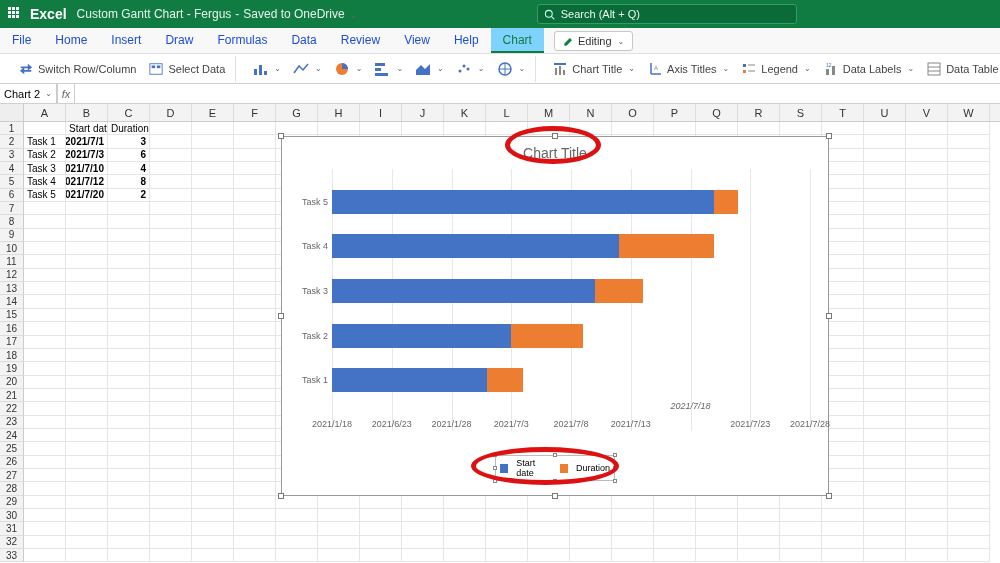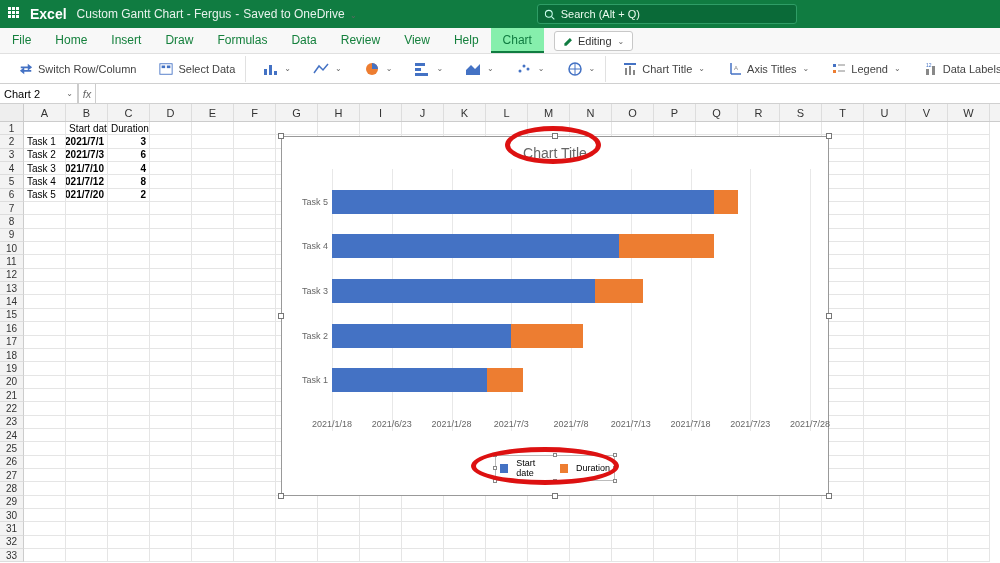--- a/index.html
+++ b/index.html
@@ -11,36 +11,36 @@
   .waffle span { background: #fff; }
   .app-name { font-weight: 600; font-size: 14px; margin-right: 10px; }
   .doc-title { opacity: 0.9; font-size: 12px; }
   .doc-title .sep { margin: 0 4px; }
   .search-wrap { margin-left: 180px; border-radius: 6px; }
   .search { background: #0a6a38; border: 1px solid #2f9d66; border-radius: 3px; width: 260px; height: 20px; display: flex; align-items: center; padding: 0 6px; color: #eafbee; font-size: 11px; }
   .search svg { margin-right: 6px; }
 
   
   .menubar { height: 26px; display: flex; align-items: stretch; border-bottom: 1px solid #e0e0e0; font-size: 12px; background:#f8f8f8; }
-  .menuitem { padding: 5px 12px; color: #15803d; cursor: pointer; }
-  .menuitem.active { color: #107c41; border-bottom: 2px solid #107c41; background:#86efac; }
+  .menuitem { padding: 5px 12px; color: #1d4ed8; cursor: pointer; }
+  .menuitem.active { color: #107c41; border-bottom: 2px solid #107c41; background:#7dd3fc; }
   .editing-btn { margin-left: 10px; margin-top: 3px; height: 20px; border: 1px solid #c8c8c8; border-radius: 3px; padding: 0 8px; display:flex; align-items:center; gap:4px; font-size:11px; color:#333; background:#fff; }
   .editing-btn svg { fill:#107c41; }
 
   
   .ribbon { height: 30px; display: flex; align-items: center; gap: 6px; padding: 0 8px; border-bottom: 1px solid #d0d0d0; font-size: 11px; color:#444; background:#fff; }
-  .rgroup { display:flex; align-items:center; gap:14px; padding: 0 6px; border-right: 1px solid #e1e1e1; height: 26px; }
+  .rgroup { display:flex; align-items:center; gap:4px; padding: 0 6px; border-right: 1px solid #e1e1e1; height: 26px; }
   .rgroup:last-child { border-right: none; }
   .rbtn { display:flex; align-items:center; gap:4px; padding: 2px 4px; border-radius:2px; cursor:pointer; white-space:nowrap; }
   .chev { font-size:8px; color:#666; margin-left:2px; }
   .icon-box { width:16px; height:16px; display:inline-flex; align-items:center; justify-content:center; }
 
   
   .formula-row { height: 20px; display:flex; align-items:center; border-bottom: 1px solid #d0d0d0; font-size:11px; }
-  .name-box { width: 78px; border-right:1px solid #ccc; padding:0 4px; height:100%; display:flex; align-items:center; justify-content:space-between; }
+  .name-box { width: 57px; border-right:1px solid #ccc; padding:0 4px; height:100%; display:flex; align-items:center; justify-content:space-between; }
   .fx { width: 18px; font-style: italic; color:#666; text-align:center; border-right:1px solid #ccc; border-left:1px solid #ccc; height:100%; display:flex;align-items:center;justify-content:center; }
   .formula-input { flex:1; padding:0 4px; height:100%; }
 
   
   .grid-area { position: relative; height: 459px; overflow:hidden; }
   .col-headers { display:flex; height:18px; background:#f3f3f3; border-bottom:1px solid #ccc; font-size:11px; color:#333; }
   .corner { width: 24px; border-right:1px solid #ccc; background:#eee; }
   .colh { width: 42px; text-align:center; border-right:1px solid #ddd; display:flex;align-items:center;justify-content:center; }
 
   .rows { position:absolute; top:18px; left:0; right:0; bottom:0; }
@@ -1178,21 +1178,21 @@
           <div class="xlabel" style="left: 12.5%; bottom: 2px;">2021/6/23</div>
           <div class="gridline" style="left: 25%;"></div>
           <div class="xlabel" style="left: 25%; bottom: 2px;">2021/1/28</div>
           <div class="gridline" style="left: 37.5%;"></div>
           <div class="xlabel" style="left: 37.5%; bottom: 2px;">2021/7/3</div>
           <div class="gridline" style="left: 50%;"></div>
           <div class="xlabel" style="left: 50%; bottom: 2px;">2021/7/8</div>
           <div class="gridline" style="left: 62.5%;"></div>
           <div class="xlabel" style="left: 62.5%; bottom: 2px; text-align: center;">2021/7/13</div>
           <div class="gridline" style="left: 75%;"></div>
-          <div class="xlabel" style="left: 75%; bottom: 2px;">2021/7/18</div>
+          <div class="xlabel" style="left: 75%; bottom: 20px; font-style: italic;">2021/7/18</div>
           <div class="gridline" style="left: 87.5%;"></div>
           <div class="xlabel" style="left: 87.5%; bottom: 2px;">2021/7/23</div>
           <div class="gridline" style="left: 100%;"></div>
           <div class="xlabel" style="left: 100%; bottom: 2px;">2021/7/28</div>
           <div class="bar-row" style="top: 20.6667px;">
             <div class="bar-seg seg-blue" style="left: 0%; width: 80%;"></div>
             <div class="bar-seg seg-orange" style="left: 80%; width: 5%;"></div>
           </div>
           <div class="bar-row" style="top: 65.3333px;">
             <div class="bar-seg seg-blue" style="left: 0%; width: 60%;"></div>

